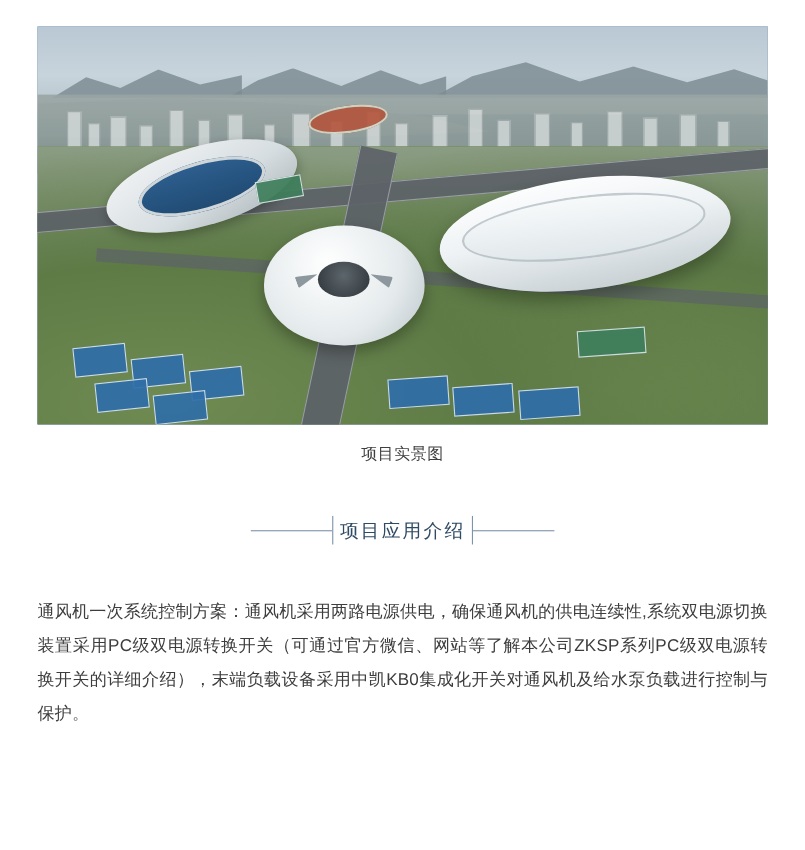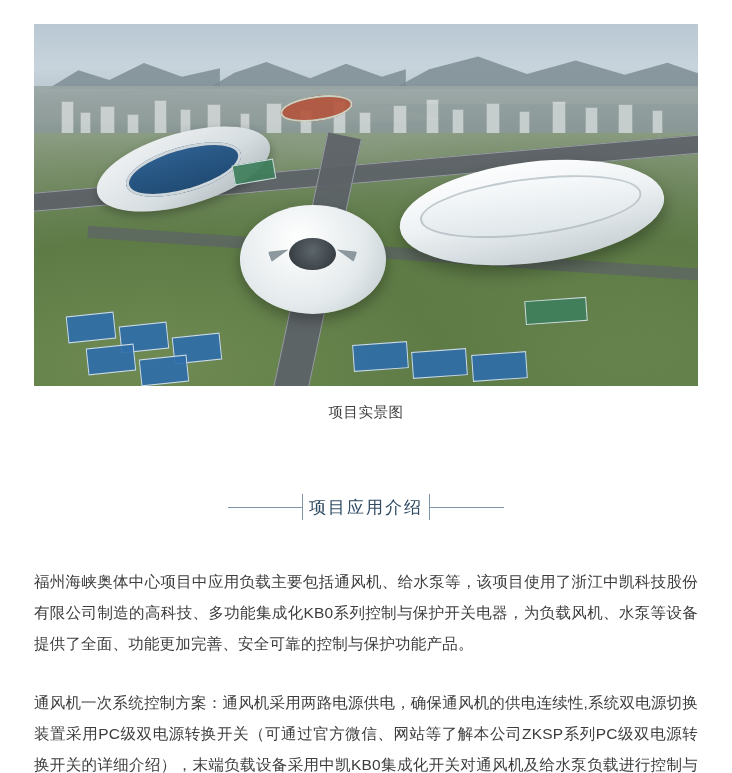--- a/index.html
+++ b/index.html
@@ -167,21 +167,21 @@
     color: #3f3f3f;
     margin-top: 17px;
     letter-spacing: .5px;
   }
 
   
   .section-head {
     display: flex;
     align-items: center;
     justify-content: center;
-    margin-top: 72px;
+    margin-top: 47px;
   }
   .sh-rule {
     width: 74px;
     height: 1px;
     background: #7d93a8;
   }
   .sh-bar {
     width: 1px;
     height: 26px;
     background: #7d93a8;
@@ -280,17 +280,16 @@
 
   <div class="section-head">
     <span class="sh-rule"></span>
     <span class="sh-bar"></span>
     <span class="sh-text">项目应用介绍</span>
     <span class="sh-bar"></span>
     <span class="sh-rule"></span>
   </div>
 
   <div class="body">
-    <p class="para">福州海峡奥体中心项目中应用负载主要包括通风机、给水泵等，该项目使用了浙江中凯科技股份有限公司制造的高科技、多功能集成化KB0系列控制与保护开关电器，为负载风机、水泵等设备提供了全面、功能更加完善、安全可靠的控制与保护功能产品。</p>
     <p class="para">通风机一次系统控制方案：通风机采用两路电源供电，确保通风机的供电连续性,系统双电源切换装置采用PC级双电源转换开关（可通过官方微信、网站等了解本公司ZKSP系列PC级双电源转换开关的详细介绍），末端负载设备采用中凯KB0集成化开关对通风机及给水泵负载进行控制与保护。</p>
   </div>
 
 </div>
 
 </body></html>

